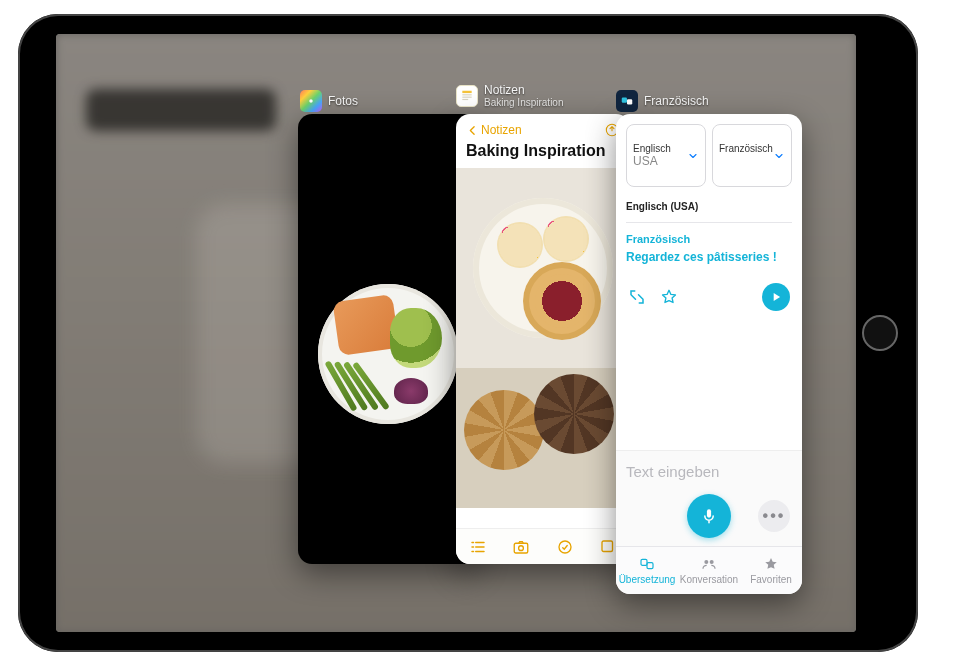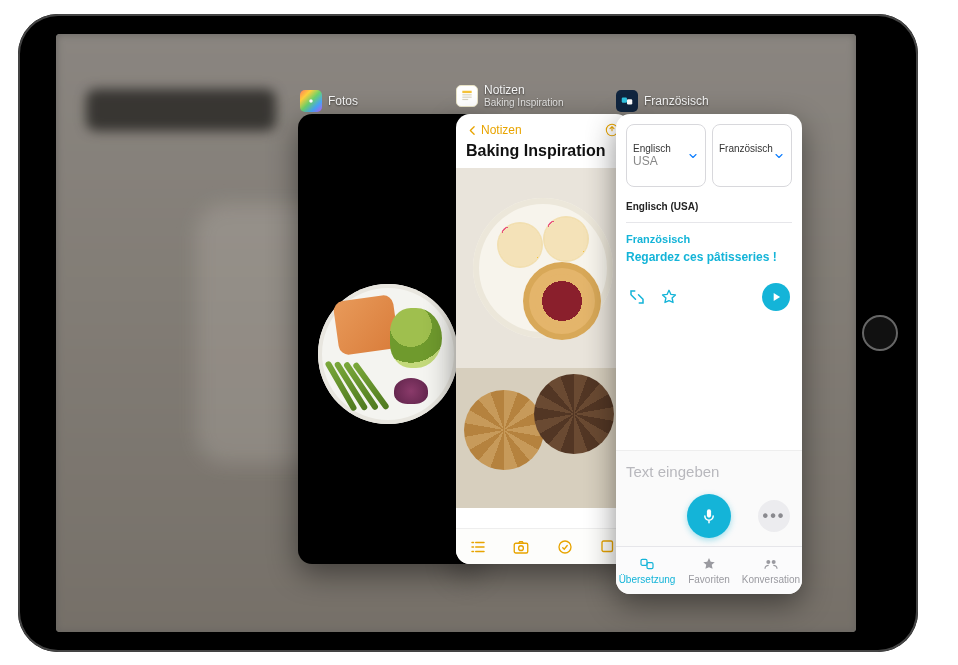--- a/index.html
+++ b/index.html
@@ -430,29 +430,29 @@
       <div class="trans-tabbar">
         <div class="trans-tab active">
           <svg viewBox="0 0 24 24">
               <rect x="3" y="5" width="9" height="9" rx="2" fill="none" stroke="currentColor" stroke-width="1.8"></rect>
               <rect x="12" y="10" width="9" height="9" rx="2" fill="none" stroke="currentColor" stroke-width="1.8"></rect>
             </svg>
           <span>Übersetzung</span>
         </div>
         <div class="trans-tab">
           <svg viewBox="0 0 24 24">
-              <path d="M12 3l2.6 5.6 6 .6-4.5 4.1 1.3 6L12 16.8 6.6 19.3l1.3-6L3.4 9.2l6-.6L12 3z" fill="currentColor"></path>
-            </svg>
-          <span>Favoriten</span>
-        </div>
-        <div class="trans-tab">
-          <svg viewBox="0 0 24 24">
               <circle cx="8" cy="9" r="3" fill="currentColor"></circle>
               <circle cx="16" cy="9" r="3" fill="currentColor"></circle>
               <path d="M3 19c0-2.8 2.5-5 5.5-5M21 19c0-2.8-2.5-5-5.5-5" stroke="currentColor" stroke-width="1.8" fill="none"></path>
             </svg>
           <span>Konversation</span>
         </div>
+        <div class="trans-tab">
+          <svg viewBox="0 0 24 24">
+              <path d="M12 3l2.6 5.6 6 .6-4.5 4.1 1.3 6L12 16.8 6.6 19.3l1.3-6L3.4 9.2l6-.6L12 3z" fill="currentColor"></path>
+            </svg>
+          <span>Favoriten</span>
+        </div>
       </div>
     </div>
 
   </div>
 </div>
 
 </body></html>

